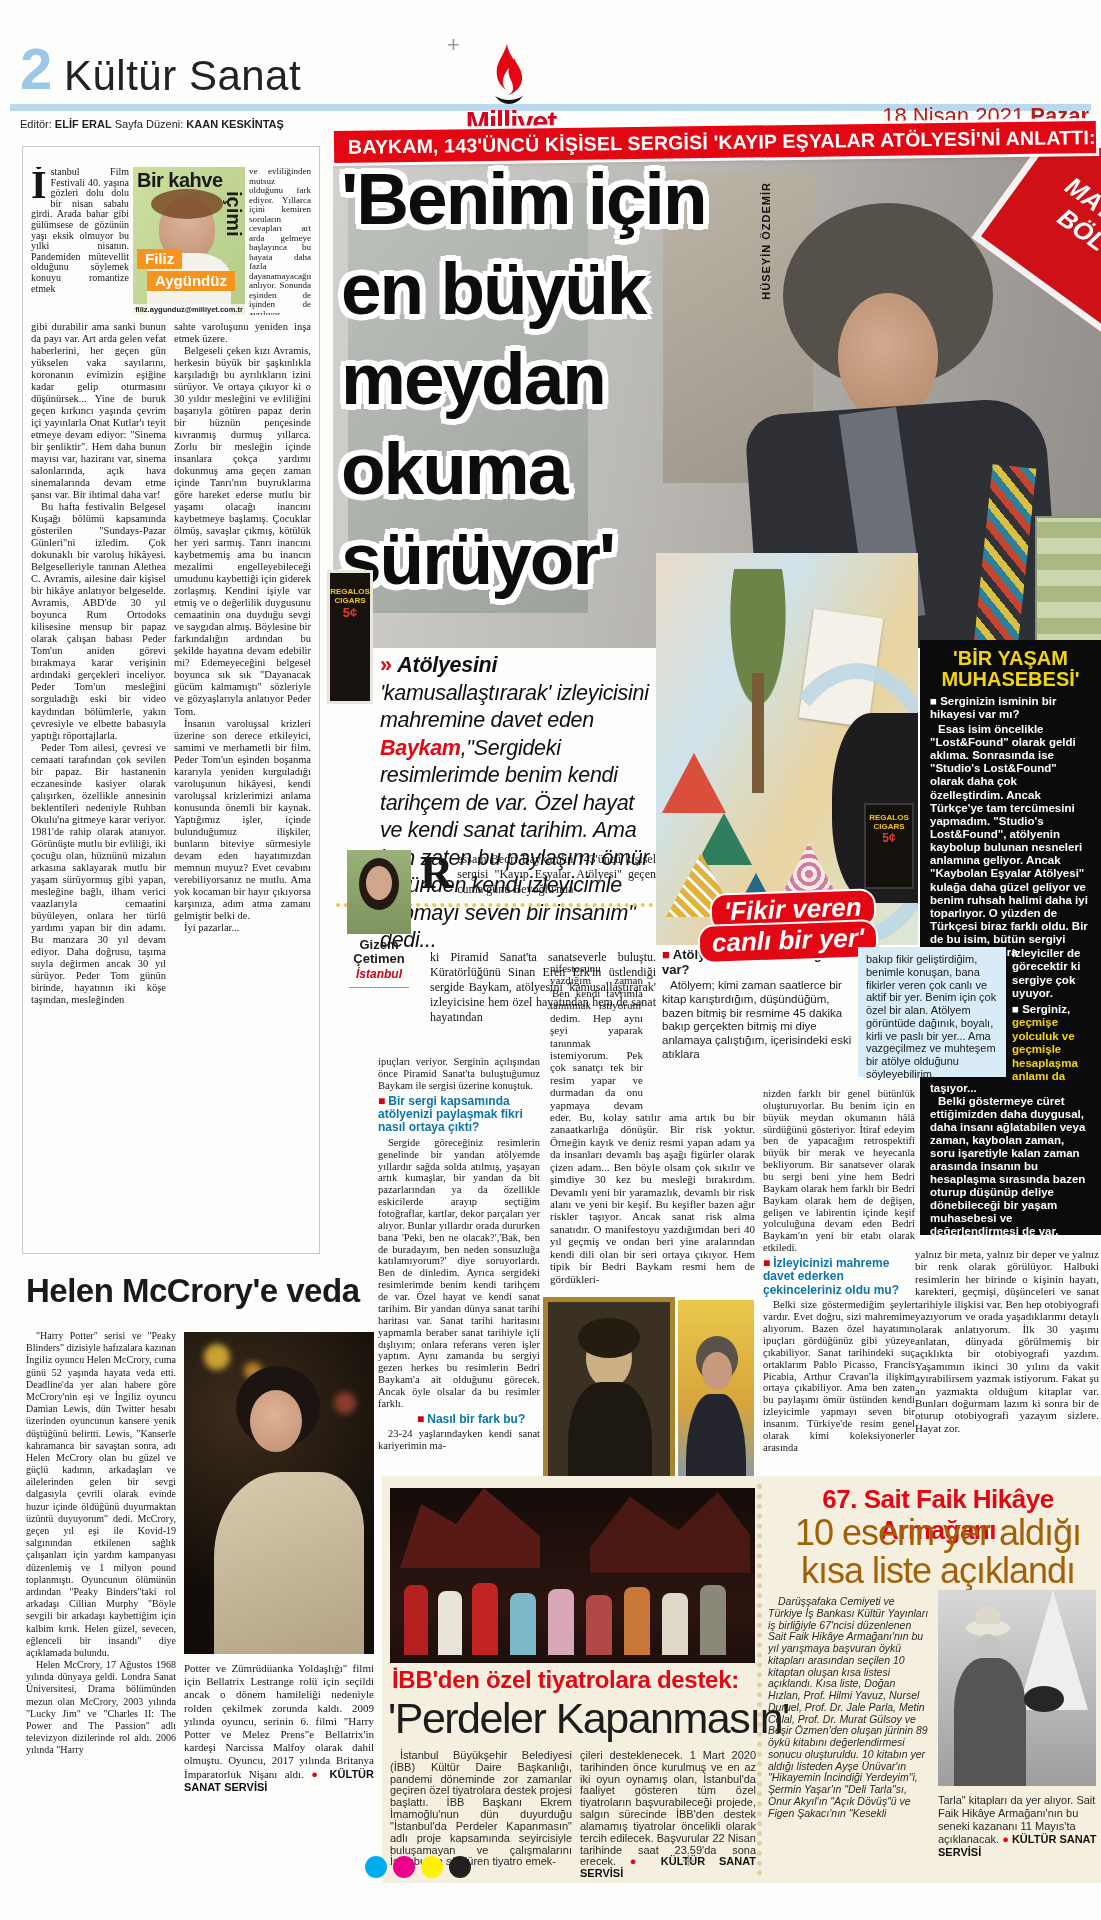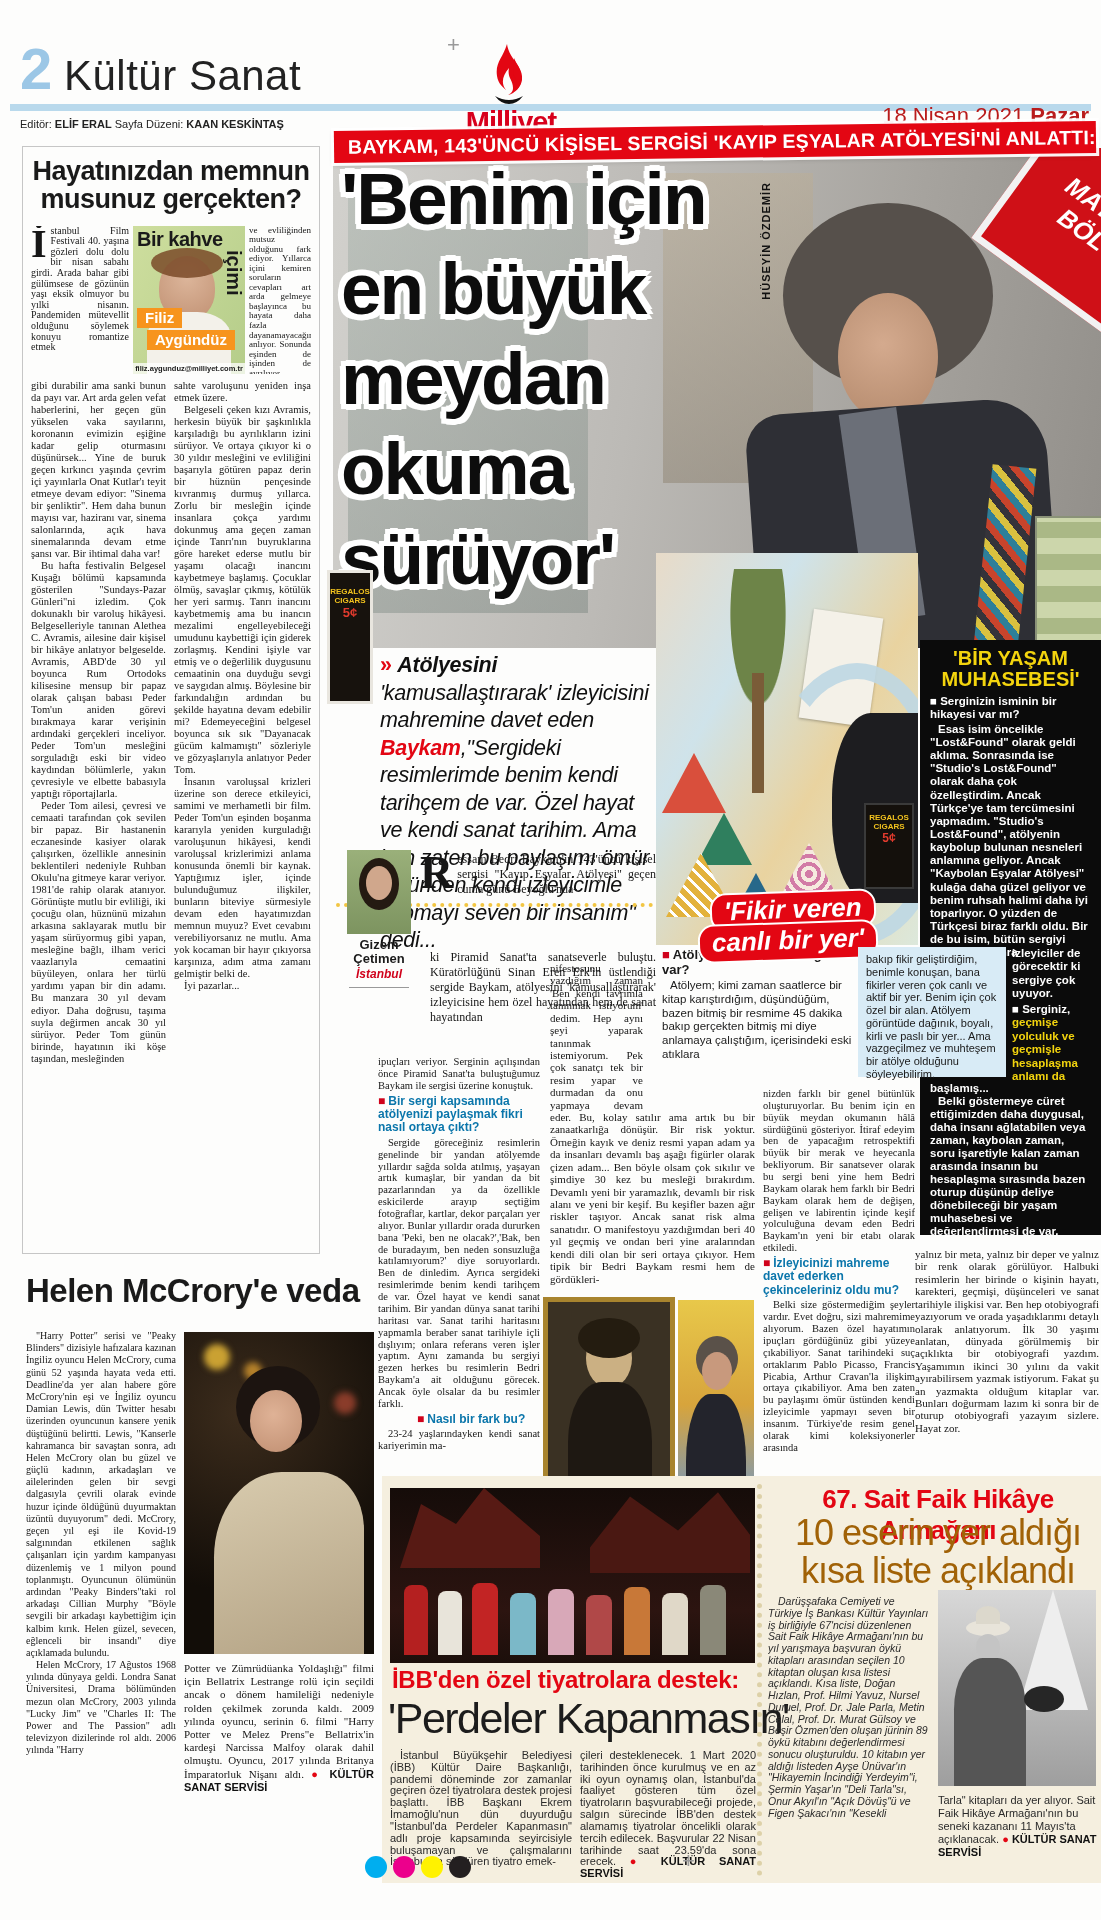--- a/index.html
+++ b/index.html
@@ -43,21 +43,20 @@
       <path d="M6 52 Q20 60 34 52 Q28 60 20 60 Q12 60 6 52 Z" fill="#111"></path>
     </svg>
   </div>
   <div class="abs" style="left:446px;top:106px;width:130px;text-align:center;font-size:29px;font-weight:800;letter-spacing:-1px;color:#d8001c;">Milliyet</div>
   <div class="abs" style="right:12px;top:62px;font-size:22px;color:#b91c1c;margin-top:41px;">
     <span>18 Nisan 2021</span>
     <b>Pazar</b>
   </div>
 
   <div class="abs" style="left:22px;top:146px;width:298px;height:1108px;border:1px solid #c6c6c6;box-sizing:border-box;padding:8px;">
-    <div style="font-size:27px;line-height:1.05;font-weight:800;text-align:center;letter-spacing:-.5px;margin-top:2px;">Hayatınızdan memnun musunuz gerçekten?</div>
     <div style="display:flex;gap:4px;margin-top:12px;height:148px;">
       <div class="serif" style="width:98px;font-size:10px;line-height:1.06;overflow:hidden;">
         <span class="dropcap" style="font-size:40px;">İ</span><span>stanbul Film Festivali 40. yaşına gözleri dolu dolu bir nisan sabahı girdi. Arada bahar gibi gülümsese de gözünün yaşı eksik olmuyor bu yılki nisanın. Pandemiden mütevellit olduğunu söylemek konuyu romantize etmek</span>
       </div>
       <div class="ph" style="width:112px;position:relative;background:linear-gradient(120deg,#cede9e,#b5cd8a);">
         <div class="abs" style="left:26px;top:30px;width:56px;height:64px;border-radius:50% 50% 45% 45%;background:radial-gradient(circle at 50% 35%,#dcb59a,#c09072);"></div>
         <div class="abs" style="left:18px;top:22px;width:72px;height:30px;border-radius:50%;background:#7a4a28;opacity:.85;"></div>
         <div class="abs" style="left:14px;top:86px;width:84px;height:62px;border-radius:40% 40% 0 0;background:#f3f1ea;"></div>
         <div class="abs" style="left:4px;top:2px;font-size:20px;font-weight:800;letter-spacing:-.5px;">Bir kahve</div>
         <div class="abs" style="right:0px;top:24px;writing-mode:vertical-rl;font-size:20px;font-weight:800;">içimi</div>
@@ -143,21 +142,21 @@
     <div style="text-align:center;color:#f3d40e;font-weight:800;font-size:20px;line-height:1.05;">MUHASEBESİ'</div>
     <p style="font-size:11.5px;font-weight:bold;margin-top:5px;line-height:1.12;"><span>■</span> <span>Serginizin isminin bir hikayesi var mı?</span></p>
     <p style="font-size:11.5px;font-weight:600;line-height:1.145;margin-top:2px;text-indent:8px;">Esas isim öncelikle "Lost&amp;Found" olarak geldi aklıma. Sonrasında ise "Studio's Lost&amp;Found" olarak daha çok özelleştirdim. Ancak Türkçe'ye tam tercümesini yapmadım. "Studio's Lost&amp;Found", atölyenin kaybolup bulunan nesneleri anlamına geliyor. Ancak "Kaybolan Eşyalar Atölyesi" kulağa daha güzel geliyor ve benim ruhsah halimi daha iyi toparlıyor. O yüzden de Türkçesi biraz farklı oldu. Bir de bu isim, bütün sergiyi gezdikten sonra</p>
   </div>
   <div class="abs" style="left:1012px;top:947px;width:84px;color:#fff;font-size:11.5px;font-weight:600;line-height:1.17;z-index:4;">
     <span>izleyiciler de görecektir ki sergiye çok uyuyor.</span>
     <div style="font-weight:bold;margin-top:2px;"><span>■</span> <span>Serginiz,</span>
     <span style="color:#f3d40e;">geçmişe yolculuk ve geçmişle hesaplaşma anlamı da</span></div>
   </div>
   <div class="abs" style="left:930px;top:1082px;width:160px;color:#fff;font-size:11.5px;line-height:1.13;z-index:4;">
-    <div style="font-weight:bold;">başlamış...</div>
+    <div style="font-weight:bold;">taşıyor...</div>
     <p style="font-weight:600;text-indent:8px;">Belki göstermeye cüret ettiğimizden daha duygusal, daha insanı ağlatabilen veya zaman, kaybolan zaman, soru işaretiyle kalan zaman arasında insanın bu hesaplaşma sırasında bazen oturup düşünüp deliye dönebileceği bir yaşam muhasebesi ve değerlendirmesi de var.</p>
   </div>
 
   <div class="abs" style="left:858px;top:947px;width:148px;height:130px;background:#d8ebf6;box-sizing:border-box;padding:6px 8px;font-size:11px;line-height:1.16;color:#1a1a1a;z-index:6;">bakıp fikir geliştirdiğim, benimle konuşan, bana fikirler veren çok canlı ve aktif bir yer. Benim için çok özel bir alan. Atölyem görüntüde dağınık, boyalı, kirli ve paslı bir yer... Ama vazgeçilmez ve muhteşem bir atölye olduğunu söyleyebilirim.</div>
 
   <div class="abs sans" style="left:662px;top:948px;width:190px;z-index:3;">
     <p style="font-size:13px;font-weight:bold;line-height:1.12;"><span class="sq">■</span><span>Atölyenizle nasıl bir bağınız var?</span></p>
     <p style="font-size:11.5px;line-height:1.2;margin-top:2px;text-indent:8px;">Atölyem; kimi zaman saatlerce bir kitap karıştırdığım, düşündüğüm, bazen bitmiş bir resmime 45 dakika bakıp gerçekten bitmiş mi diye anlamaya çalıştığım, içerisindeki eski atıklara</p>
   </div>
 

